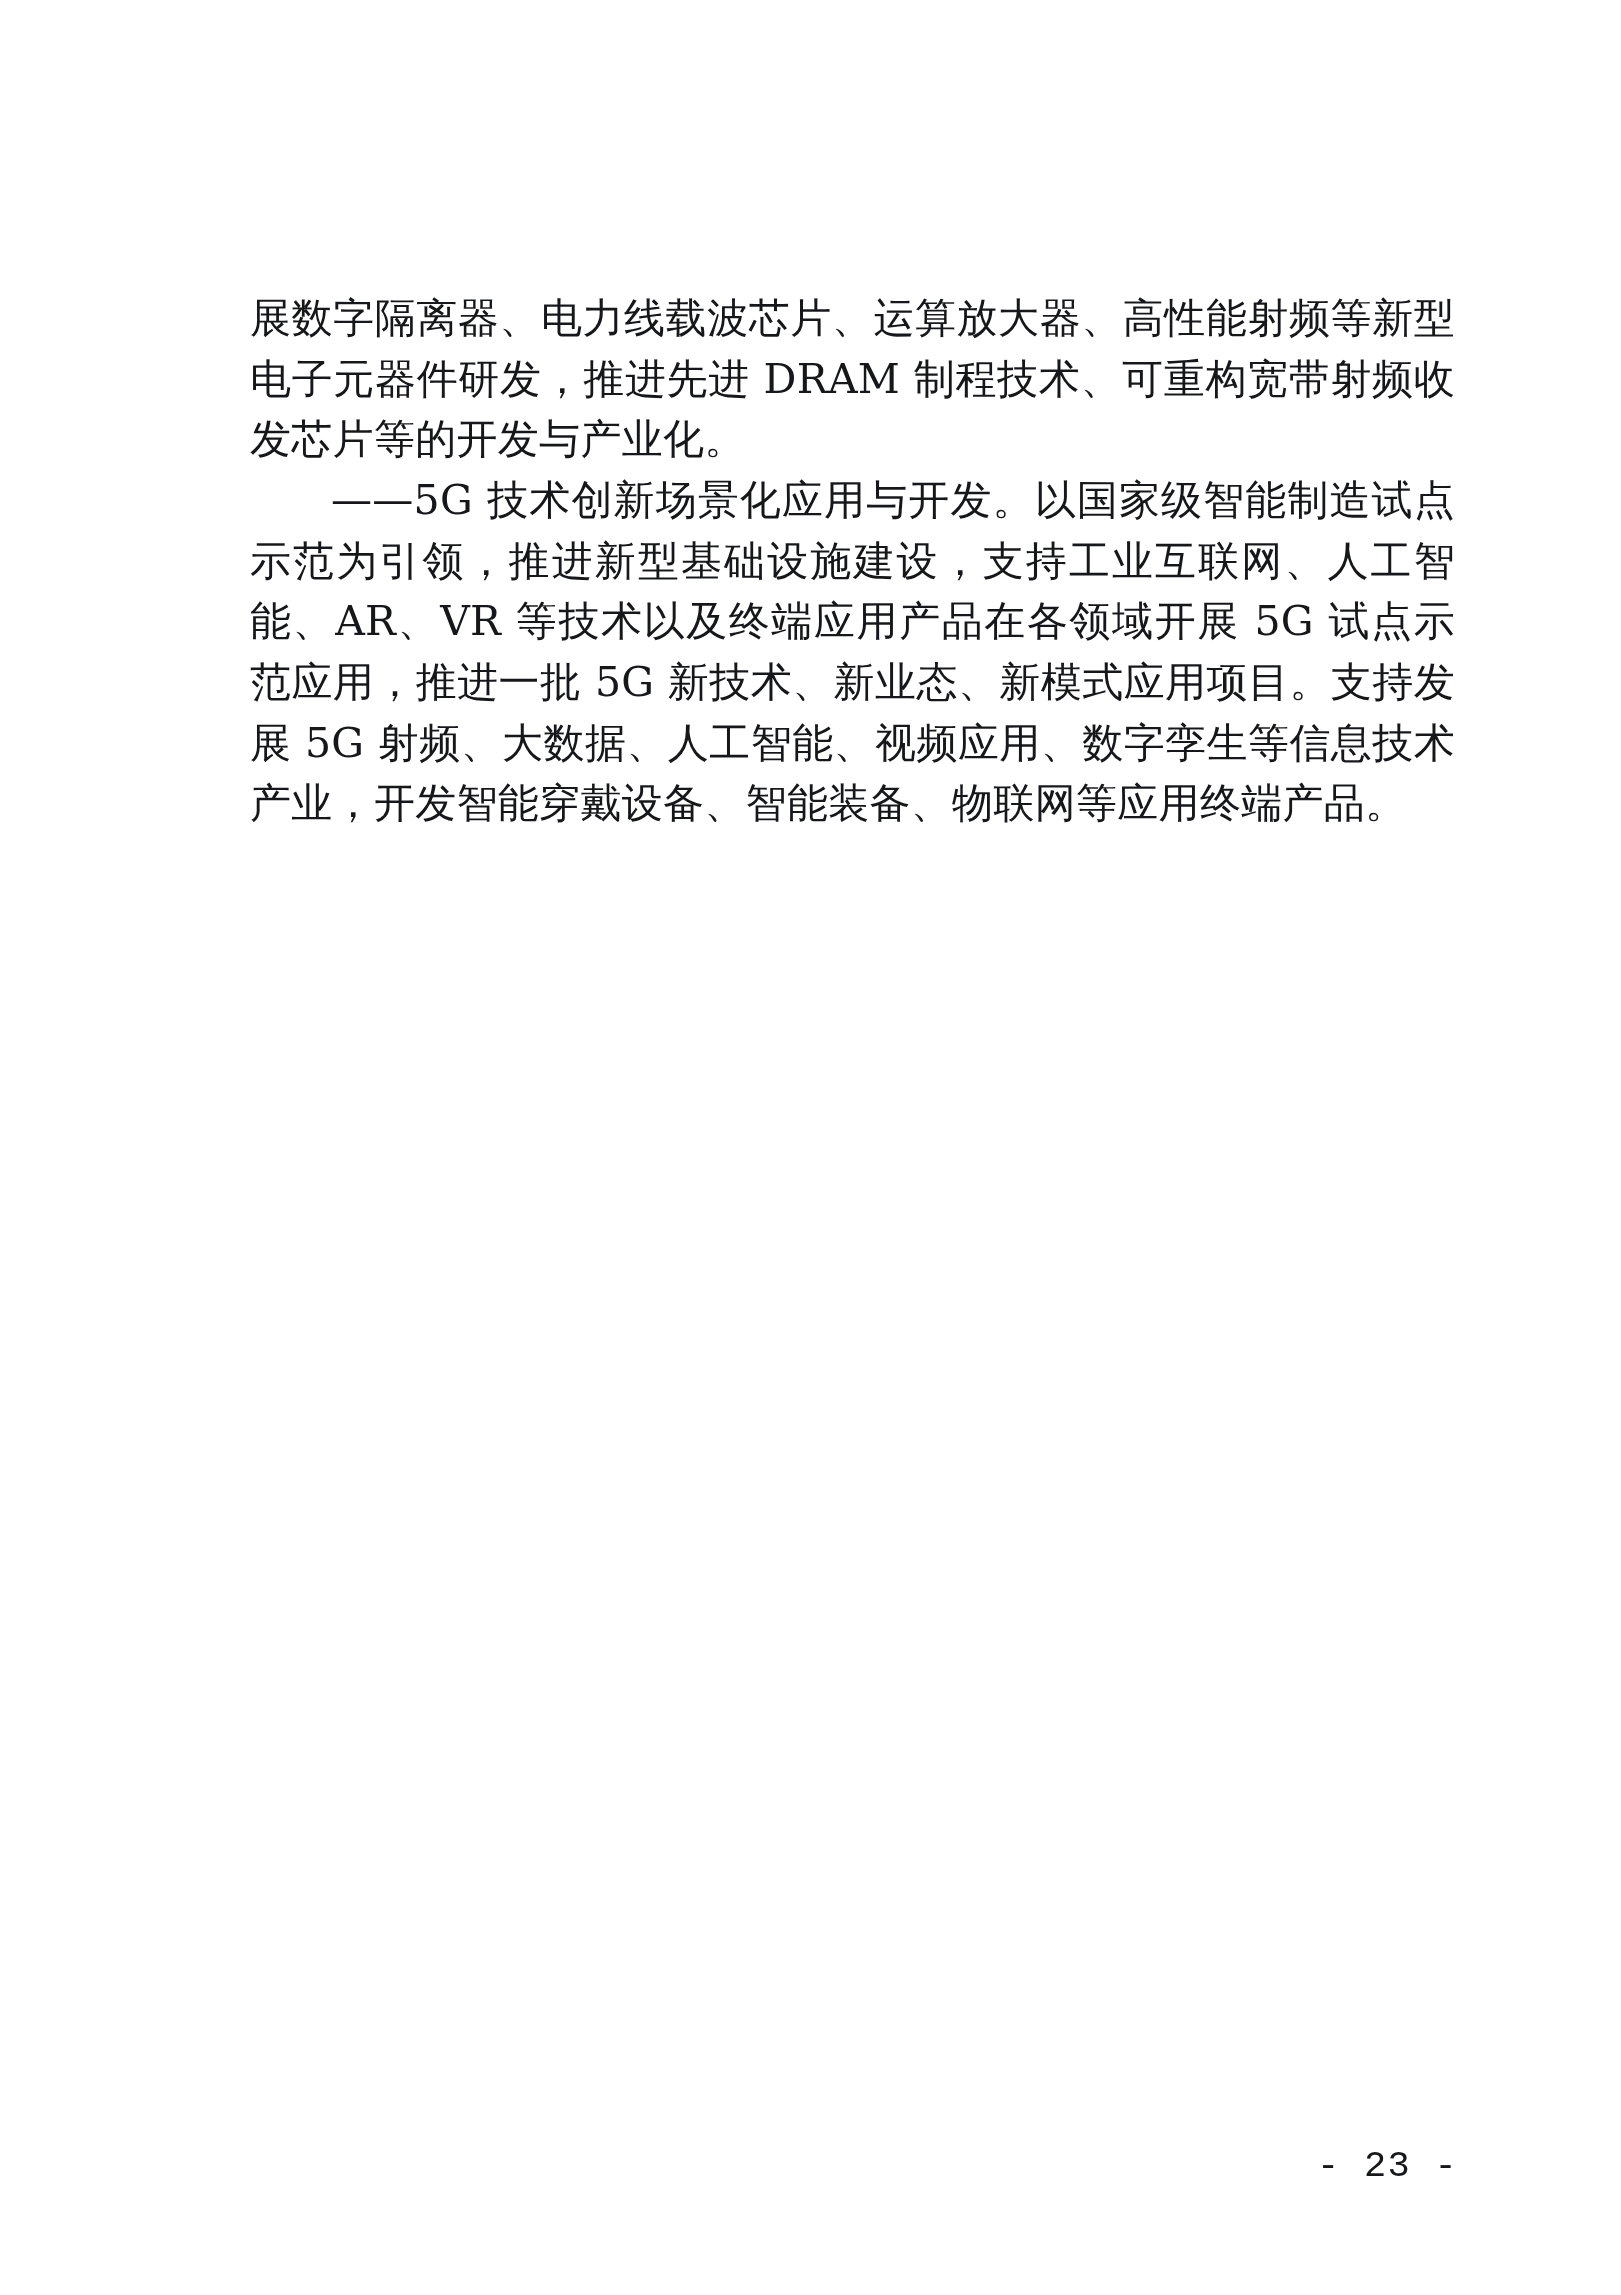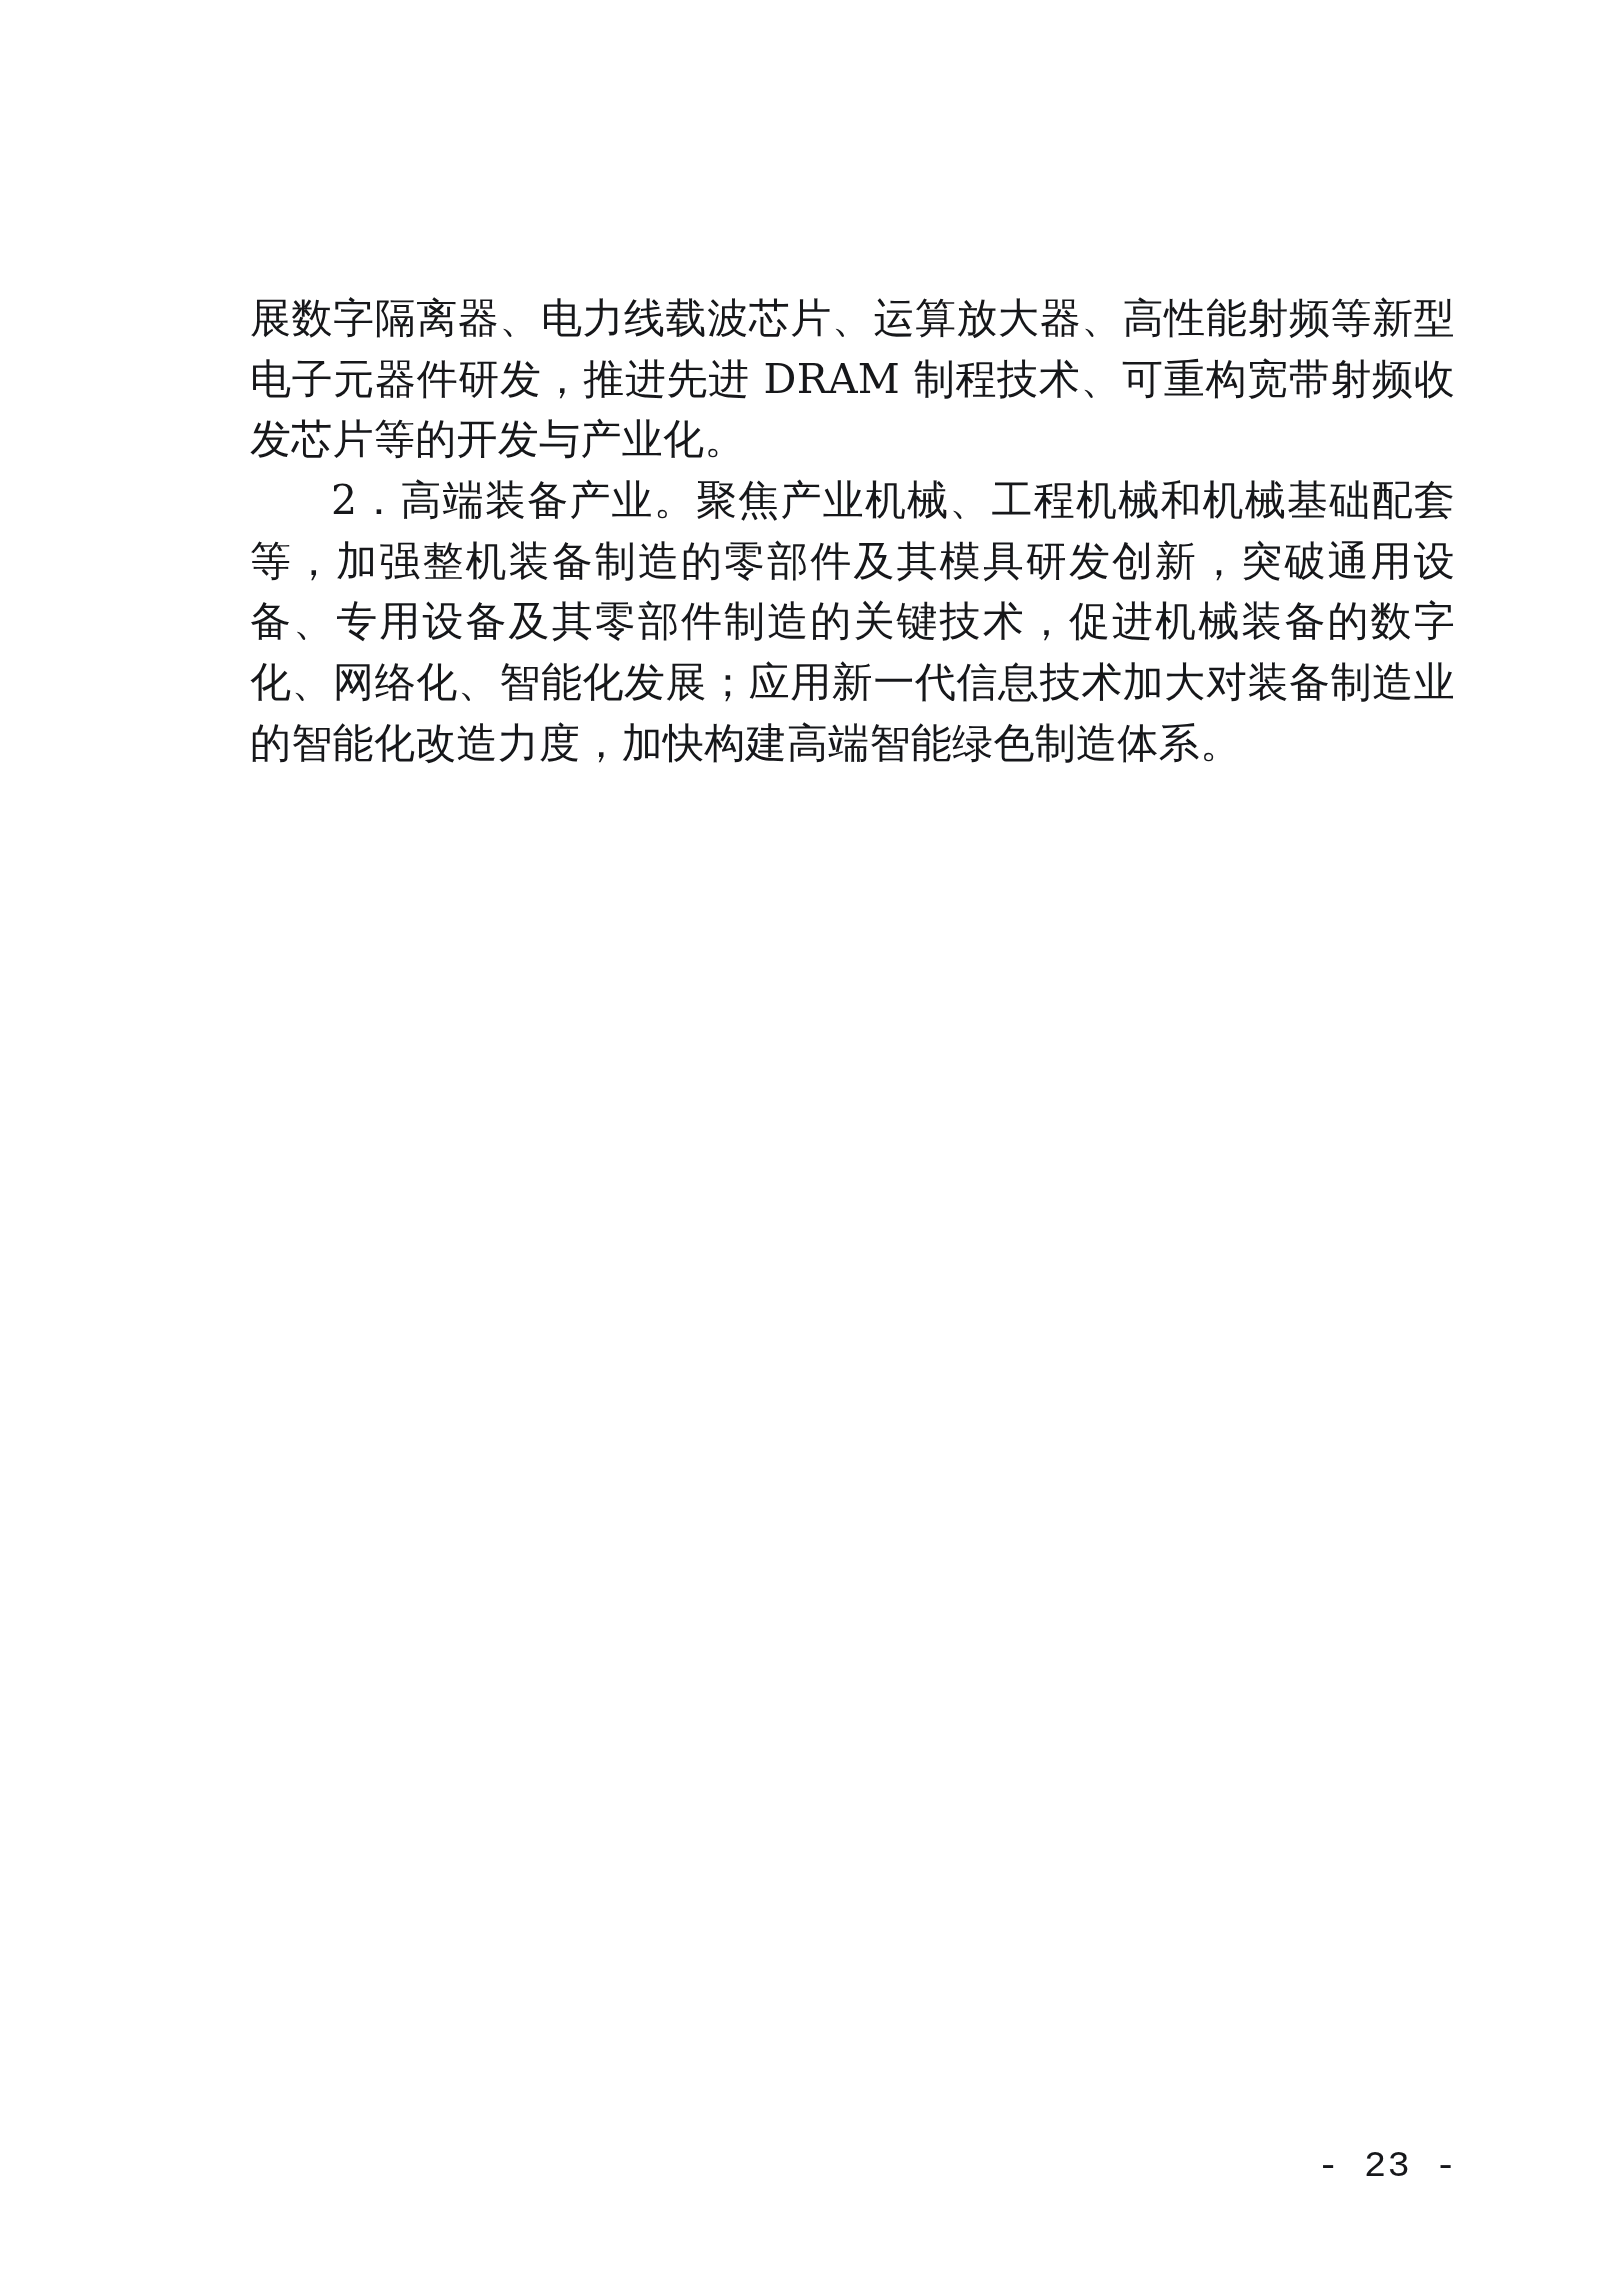--- a/index.html
+++ b/index.html
@@ -55,17 +55,17 @@
     color: #16171a;
     letter-spacing: 1.3px;
   }
 </style>
 </head>
 <body>
 
 <div class="page">
   <div class="doc-body">
     <p class="para noindent">展数字隔离器、电力线载波芯片、运算放大器、高性能射频等新型电子元器件研发，推进先进 DRAM 制程技术、可重构宽带射频收发芯片等的开发与产业化。</p>
-    <p class="para indent2">2．高端装备产业。聚焦产业机械、工程机械和机械基础配套等，加强整机装备制造的零部件及其模具研发创新，突破通用设备、专用设备及其零部件制造的关键技术，促进机械装备的数字化、网络化、智能化发展；应用新一代信息技术加大对装备制造业的智能化改造力度，加快构建高端智能绿色制造体系。</p>
+    <p class="para indent-dash">——5G 技术创新场景化应用与开发。以国家级智能制造试点示范为引领，推进新型基础设施建设，支持工业互联网、人工智能、AR、VR 等技术以及终端应用产品在各领域开展 5G 试点示范应用，推进一批 5G 新技术、新业态、新模式应用项目。支持发展 5G 射频、大数据、人工智能、视频应用、数字孪生等信息技术产业，开发智能穿戴设备、智能装备、物联网等应用终端产品。</p>
   </div>
   <div class="pagenum">- 23 -</div>
 </div>
 
 
 </body></html>

